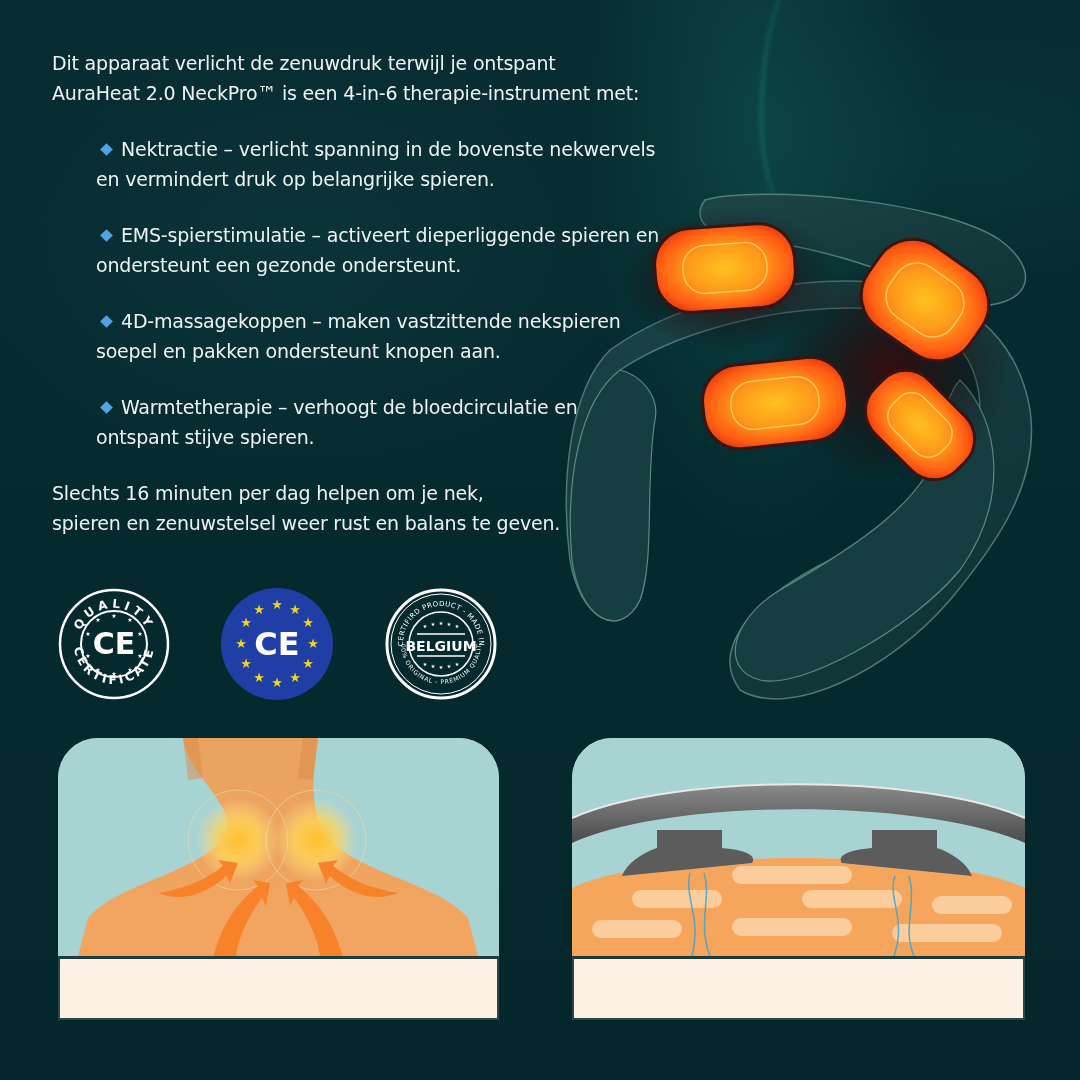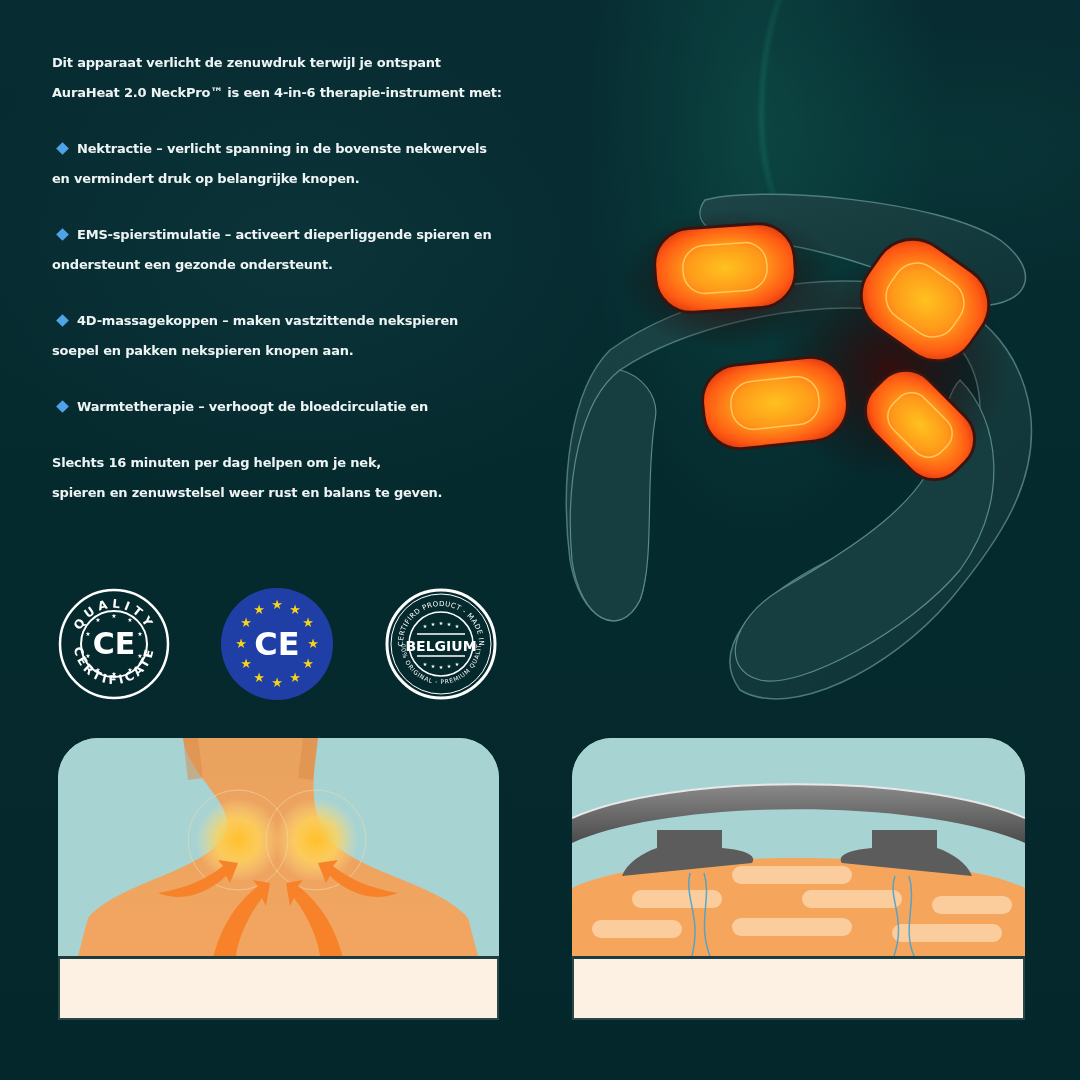--- a/index.html
+++ b/index.html
@@ -20,24 +20,24 @@
     }
     .swoosh {
       position: absolute; left: 760px; top: -40px; width: 90px; height: 260px;
       border-left: 3px solid rgba(40,170,140,0.35);
       border-radius: 60% 0 0 40%;
       filter: blur(2px);
     }
 
     .text-block {
       position: absolute; left: 52px; top: 48px; width: 600px;
-      font-size: 13px; line-height: 30px; letter-spacing: -0.2px; font-weight: bold;
+      font-size: 19px; line-height: 30px; letter-spacing: -0.2px;
     }
     .intro p { margin: 0; white-space: nowrap; }
-    .feature { margin-top: 26px; }
+    .feature { margin-top: 26px; margin-left: 44px; }
     .feature:first-of-type { margin-top: 16px; }
     .feature .line1 { white-space: nowrap; }
     .bullet {
       display: inline-block; width: 9px; height: 9px;
       background: #4fa3e8; transform: rotate(45deg);
       margin: 0 10px 3px 6px; vertical-align: middle;
     }
     .outro { margin-top: 26px; }
     .outro p { white-space: nowrap; }
 
@@ -79,32 +79,33 @@
 <div class="swoosh"></div>
 
 <div class="text-block">
   <div class="intro">
     <p>Dit apparaat verlicht de zenuwdruk terwijl je ontspant</p>
     <p>AuraHeat 2.0 NeckPro™ is een 4-in-6 therapie-instrument met:</p>
   </div>
 
   <div class="feature">
     <div class="line1"><span class="bullet"></span><span>Nektractie – verlicht spanning in de bovenste nekwervels</span></div>
-    <div>en vermindert druk op belangrijke knopen.</div>
+    <div>en vermindert druk op belangrijke spieren.</div>
   </div>
   <div class="feature">
     <div class="line1"><span class="bullet"></span><span>EMS-spierstimulatie – activeert dieperliggende spieren en</span></div>
     <div>ondersteunt een gezonde ondersteunt.</div>
   </div>
   <div class="feature">
     <div class="line1"><span class="bullet"></span><span>4D-massagekoppen – maken vastzittende nekspieren</span></div>
-    <div>soepel en pakken nekspieren knopen aan.</div>
+    <div>soepel en pakken ondersteunt knopen aan.</div>
   </div>
   <div class="feature">
     <div class="line1"><span class="bullet"></span><span>Warmtetherapie – verhoogt de bloedcirculatie en</span></div>
+    <div>ontspant stijve spieren.</div>
   </div>
 
   <div class="outro">
     <p>Slechts 16 minuten per dag helpen om je nek,</p>
     <p>spieren en zenuwstelsel weer rust en balans te geven.</p>
   </div>
 </div>
 
 <div class="device">
   <svg viewBox="0 0 500 540">

